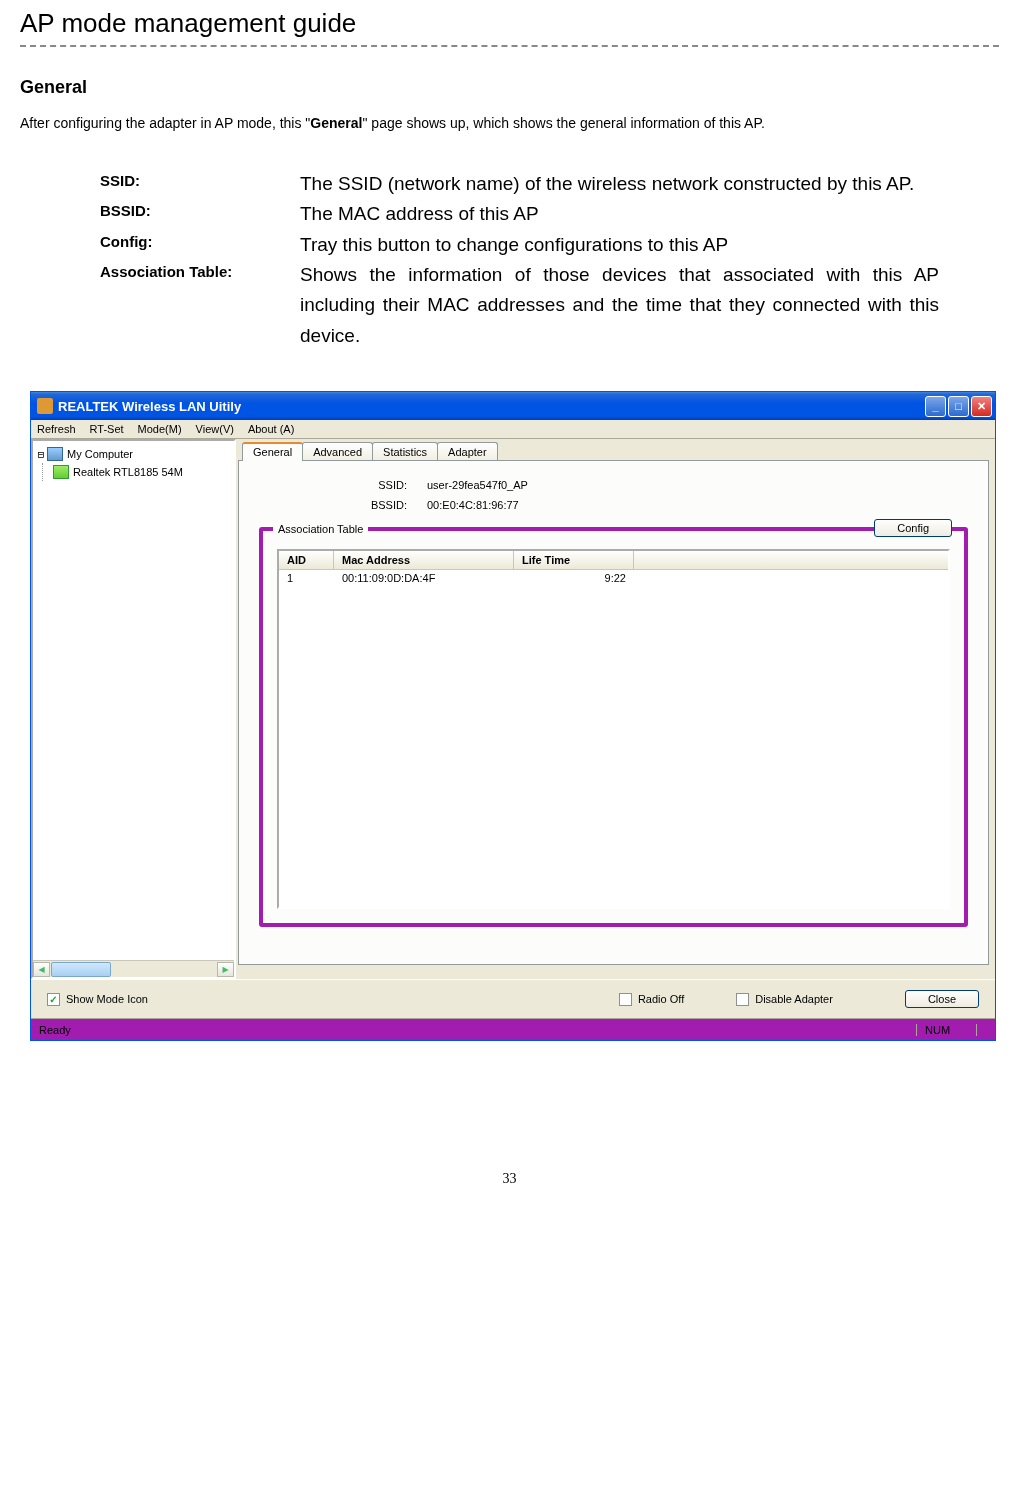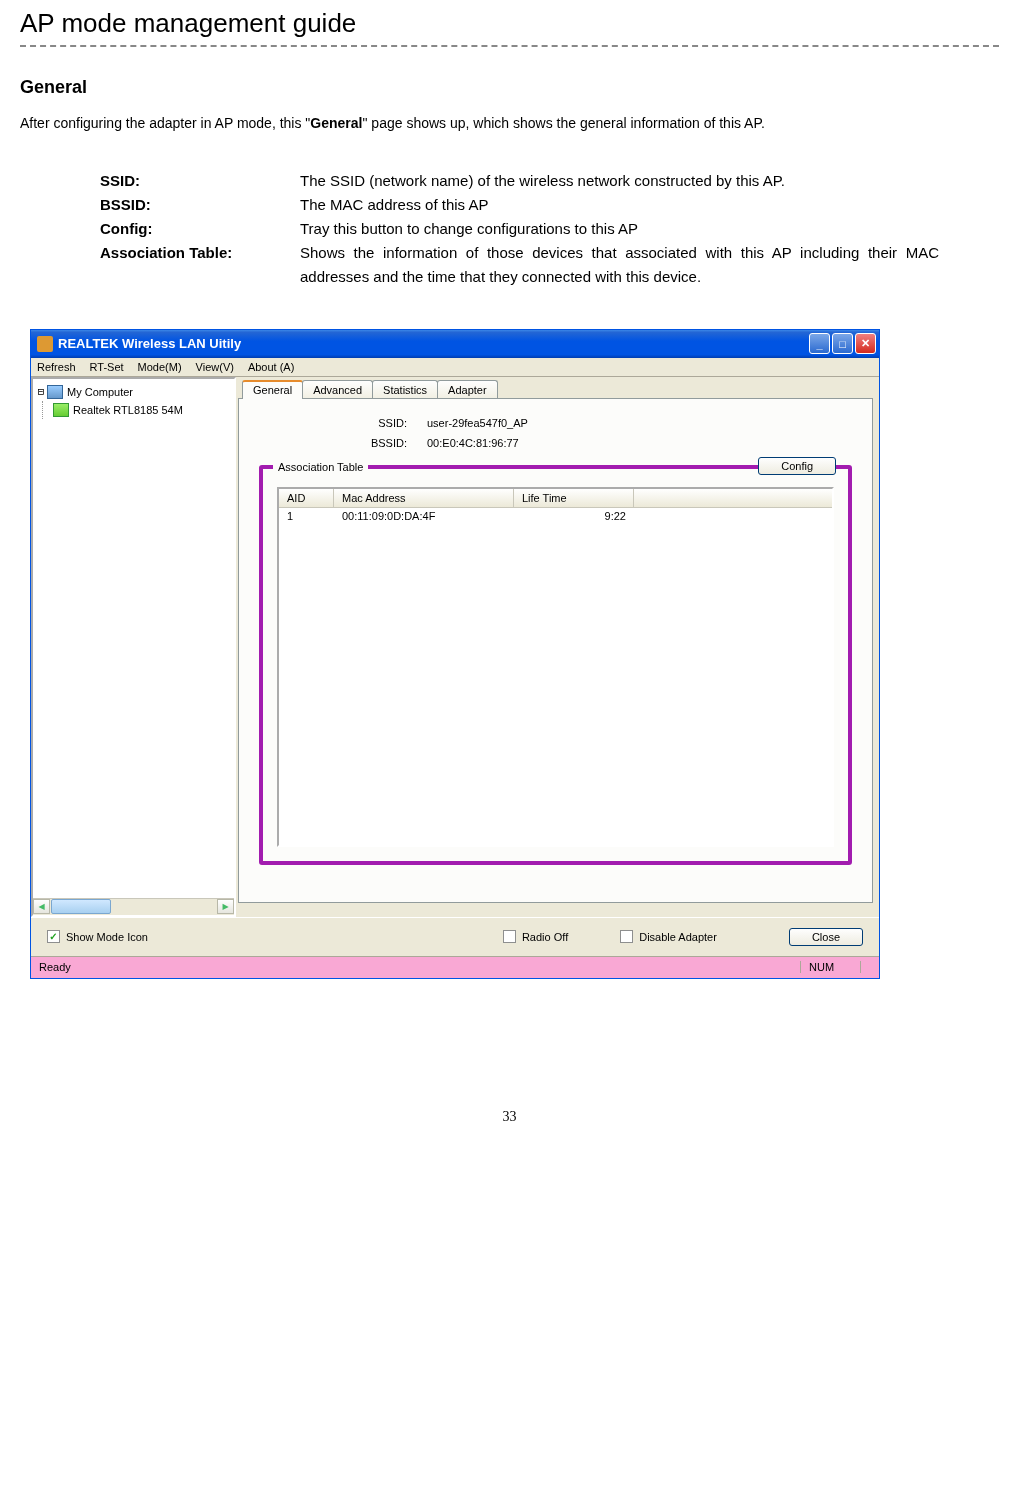--- a/index.html
+++ b/index.html
@@ -8,24 +8,24 @@
     .page-title { font-size: 26px; font-weight: normal; margin-top: 8px; margin-bottom: 6px; }
     .hr-decor { border: none; border-top: 2px dashed #888; margin-bottom: 30px; }
     
     .section-title { font-size: 18px; font-weight: bold; margin-bottom: 10px; }
     .body-text { font-size: 14px; line-height: 2.2; margin-bottom: 30px; }
     .bold { font-weight: bold; }
     
     .def-table { margin-left: 80px; margin-right: 60px; margin-bottom: 40px; }
     .def-row { display: flex; }
     .def-label { font-weight: bold; font-size: 15px; width: 200px; flex-shrink: 0; line-height: 1.6; }
-    .def-value { font-size: 15px; line-height: 1.6; text-align: justify; }
-    
-    
-    .app-window { width: 850px; margin: 0 0 0 10px; border: 1px solid #0054e3; font-family: Tahoma, sans-serif; font-size: 11px; }
+    .def-value { font-size: 19px; line-height: 1.6; text-align: justify; }
+    
+    
+    .app-window { width: 966px; margin: 0 0 0 10px; border: 1px solid #0054e3; font-family: Tahoma, sans-serif; font-size: 11px; }
     .titlebar { height: 28px; background: linear-gradient(to bottom, #3b87e8 0%, #2466d4 8%, #0054e3 40%, #0054e3 88%, #003db0 100%); display: flex; align-items: center; padding: 0 3px 0 6px; color: #fff; }
     .titlebar-icon { width: 16px; height: 16px; background: #d93; border-radius: 2px; margin-right: 5px; display:inline-block; }
     .titlebar-title { font-weight: bold; font-size: 13px; flex: 1; }
     .titlebar-controls { display: flex; gap: 2px; }
     .tbc-btn { width: 21px; height: 21px; border: 1px solid #fff; border-radius: 3px; display: flex; align-items: center; justify-content: center; font-weight: bold; color: #fff; font-size: 11px; }
     .tbc-min { background: linear-gradient(to bottom,#7ba7e8,#2b6ad0); }
     .tbc-max { background: linear-gradient(to bottom,#7ba7e8,#2b6ad0); }
     .tbc-close { background: linear-gradient(to bottom,#f08080,#d42a1e); }
     
     .menubar { background: #ece9d8; padding: 3px 6px; display: flex; gap: 14px; font-size: 11px; border-bottom: 1px solid #aca899; }
@@ -52,34 +52,34 @@
     .kv-row { display: flex; align-items: center; margin-bottom: 8px; margin-left: 90px; font-size: 11px; }
     .kv-label { width: 58px; text-align: right; margin-right: 20px; }
     .kv-val { }
     
     .config-btn-wrap { display: flex; justify-content: flex-end; padding-right: 16px; margin-top: 6px; margin-bottom: -14px; position: relative; z-index: 3; }
     
     .group-box { border: 4px solid #a21caf; border-radius: 3px; margin-top: 4px; padding: 18px 14px 14px 14px; position: relative; }
     .group-title { position: absolute; top: -8px; left: 10px; background: #fcfcfa; padding: 0 5px; font-size: 11px; }
     
     .assoc-table-wrap { border: 2px inset #fff; background: #fff; height: 360px; }
-    .assoc-header { display: flex; background: linear-gradient(#fff,#ece9d8); border-bottom: 1px solid #c9c7ba; font-size: 11px; height: 19px; align-items: center; }
+    .assoc-header { display: flex; background: linear-gradient(#fff,#ece9d8); border-bottom: 1px solid #c9c7ba; font-size: 11px; height: 19px; align-items: center; font-weight: bold; }
     .assoc-col { padding: 0 8px; border-right: 1px solid #c9c7ba; height: 100%; display: flex; align-items: center; }
     .assoc-row { display: flex; font-size: 11px; padding: 2px 0; }
     .assoc-cell { padding: 0 8px; }
     .col-aid { width: 55px; }
     .col-mac { width: 180px; }
     .col-life { width: 120px; text-align: right; }
     
     .bottom-bar { background: #ece9d8; padding: 10px 16px; display: flex; align-items: center; gap: 6px; border-top: 1px solid #fff; }
     .cb { width: 13px; height: 13px; border: 1px solid #8e8f8f; background: #fff; display: inline-flex; align-items: center; justify-content: center; font-size: 10px; color: #21a121; font-weight: bold; }
     .cb-label { font-size: 11px; margin-right: auto; }
     .btn { background: linear-gradient(#fefefe,#eeece0); border: 1px solid #003c74; padding: 2px 22px; font-size: 11px; border-radius: 3px; }
     
-    .status-bar { background: #f9a8d4; border-top: 1px solid #aca899; display: flex; font-size: 11px; height: 22px; align-items: center; }
+    .status-bar { background: #a21caf; border-top: 1px solid #aca899; display: flex; font-size: 11px; height: 22px; align-items: center; }
     .status-cell { padding: 0 8px; }
     .status-cell.main { flex: 1; border-right: 1px solid #aca899; }
     .status-cell.num { width: 60px; border-right: 1px solid #aca899; }
     .status-grip { width: 18px; background: repeating-linear-gradient(135deg,#aca899 0 1px,transparent 1px 3px); }
     
     .page-num { text-align: center; margin-top: 130px; font-size: 14px; font-family: "Times New Roman", serif; }
   </style>
 </head>
 <body>
 

